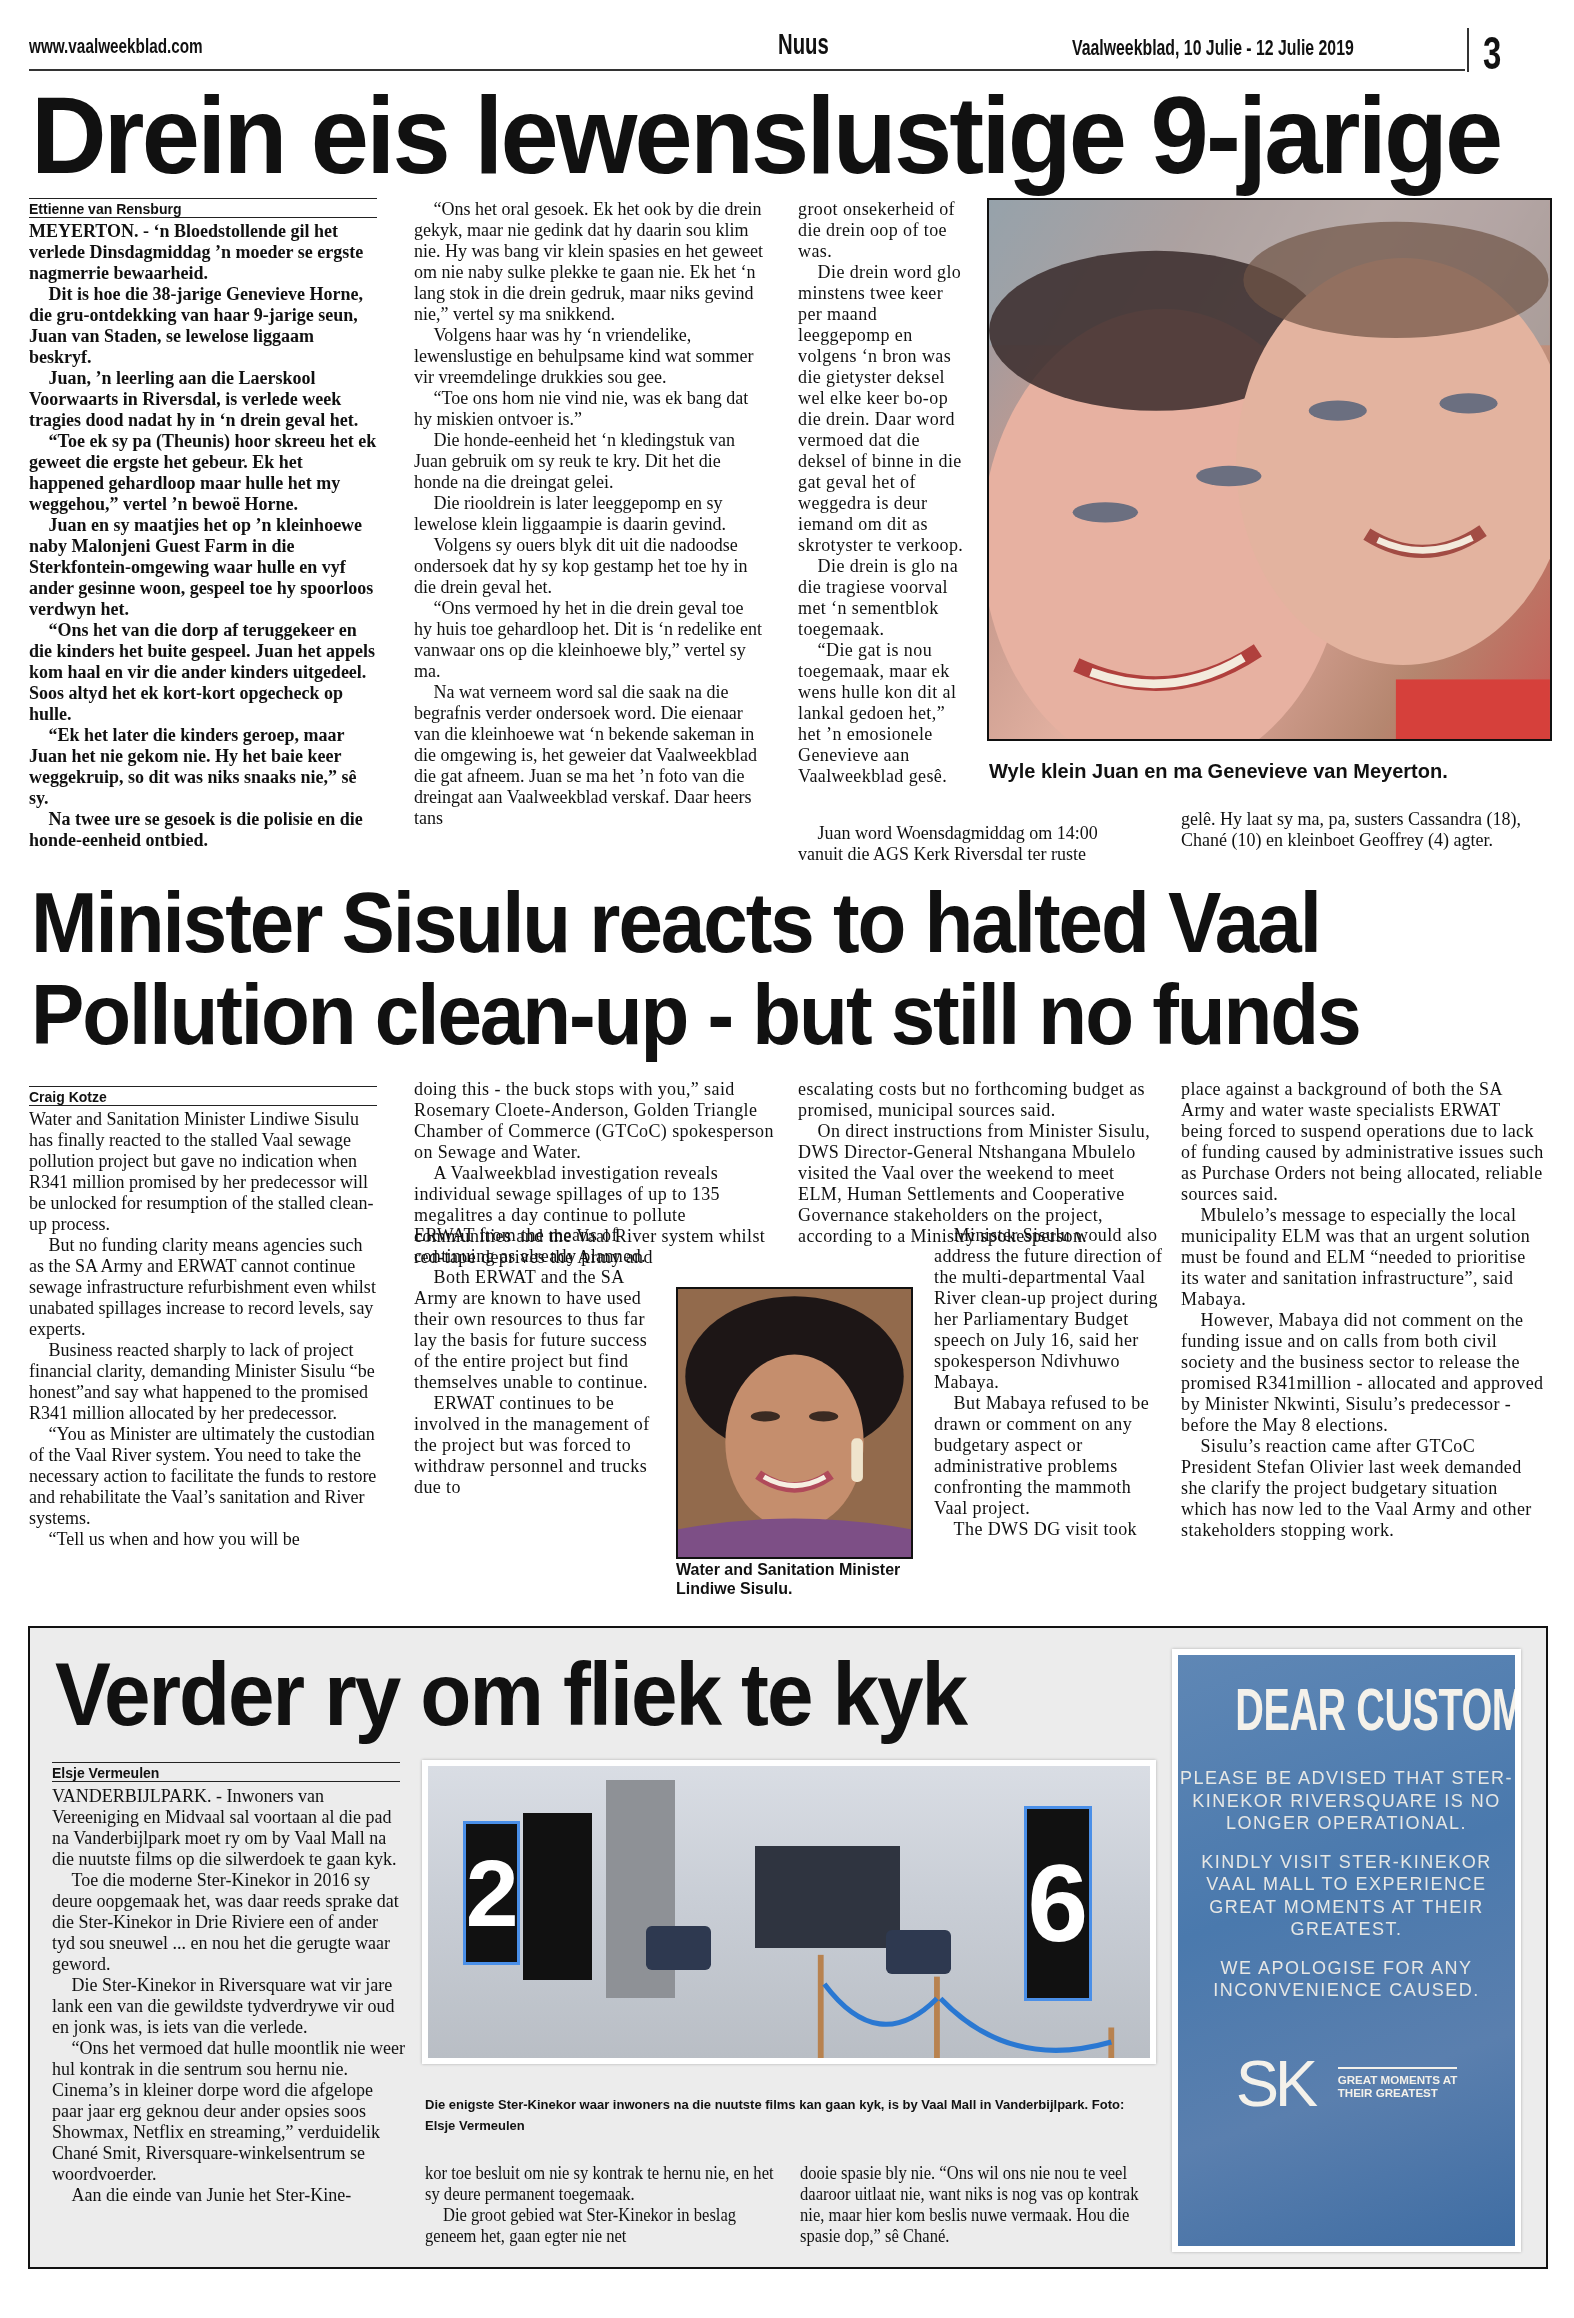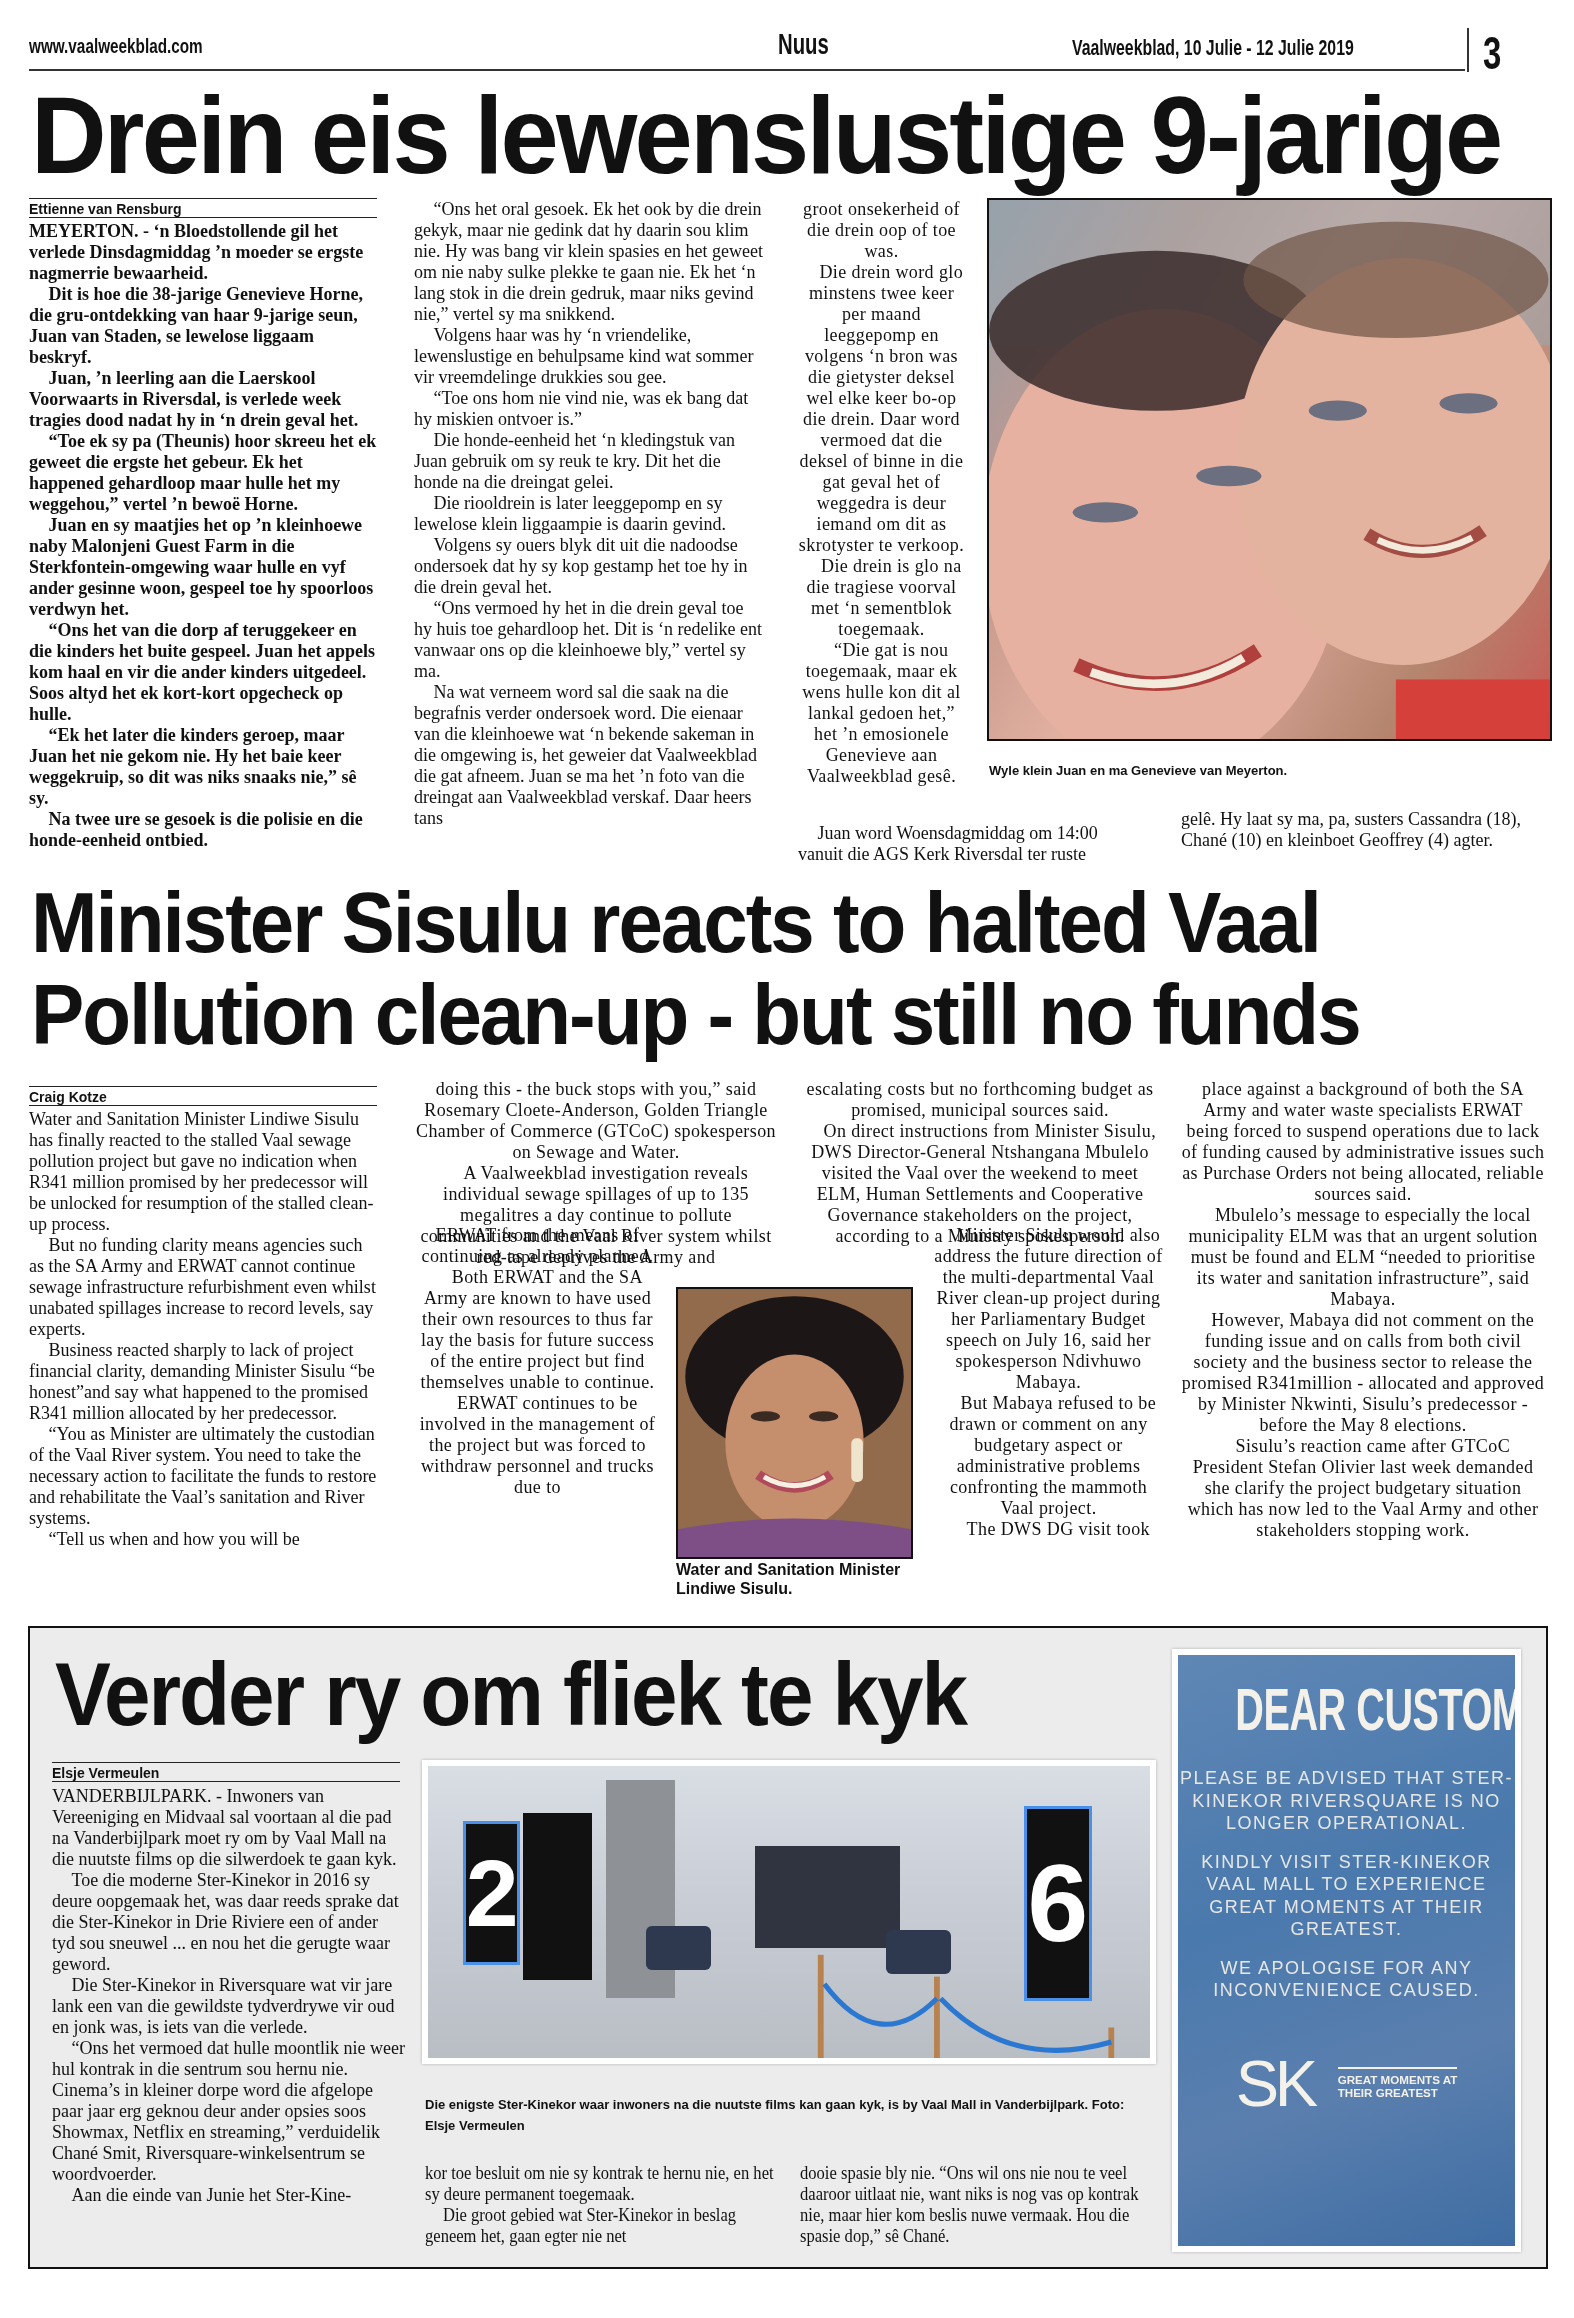--- a/index.html
+++ b/index.html
@@ -17,25 +17,25 @@
   .headline { font-family:"Liberation Sans", sans-serif; font-weight:bold; letter-spacing:-2.9px; line-height:1; white-space:nowrap; }
   .h1 { left:30.5px; top:81px; font-size:109px; transform:scaleX(0.96); transform-origin:left; }
   .h2 { left:30.5px; top:876px; font-size:86px; line-height:92px; letter-spacing:-2.2px; transform:scaleX(0.93); transform-origin:left; }
   .h3 { left:55px; top:1650px; font-size:89px; letter-spacing:-2.2px; transform:scaleX(0.94); transform-origin:left; }
 
   .byline { font-family:"Liberation Sans", sans-serif; font-weight:bold; font-size:14px;
             border-top:1.5px solid #222; border-bottom:1.5px solid #222; padding:1.5px 0 0.7px; width:348px; }
   .col { font-size:18px; line-height:21px; text-align:left; }
   .col p { margin:0; text-indent:19.6px; }
   .col p.first { text-indent:0; }
-  .col.tight { letter-spacing:0.4px;text-align:center; }
+  .col.tight { letter-spacing:0.4px; }
   .col.narrow { transform:scaleX(0.92); transform-origin:left top; }
 
   .photo { border:2.2px solid #111; overflow:hidden; }
-  .caption { font-family:"Liberation Sans", sans-serif; font-weight:bold; font-size:13px; line-height:20.4px; }
+  .caption { font-family:"Liberation Sans", sans-serif; font-weight:bold; font-size:20px; line-height:20.4px; }
 
   .box { left:28px; top:1626px; width:1520px; height:643px; background:#ececec; border:2.9px solid #111; box-sizing:border-box; }
   .inner-frame { background:#fff; box-shadow:0 0 2.9px rgba(0,0,0,0.25); padding:5.8px; box-sizing:border-box; }
 
   .sign { background:linear-gradient(160deg,#5f87b5 0%,#4a79ad 40%,#5a7fae 70%,#3f6da3 100%); color:#f4f1ea;
           text-align:center; font-family:"Liberation Sans", sans-serif; position:relative; overflow:hidden; }
   .sign .big { font-family:"Liberation Sans", sans-serif; font-weight:bold; font-size:60px; letter-spacing:-0.7px; transform:scaleX(0.66); white-space:nowrap; margin-top:20.4px; }
   .sign .msg { font-size:18px; letter-spacing:1.5px; line-height:22.5px; margin-top:16px; opacity:0.92; }
   .sk-logo { display:flex; align-items:center; justify-content:center; margin-top:44px; gap:24px; }
   .sk-letters { font-size:65px; font-weight:normal; letter-spacing:-4.4px; }

